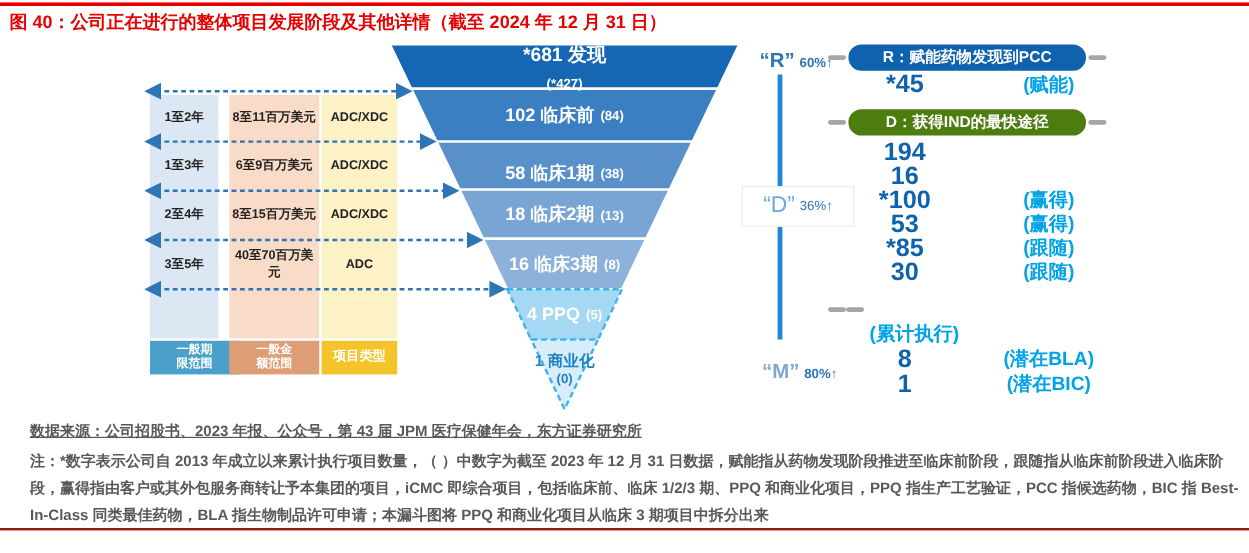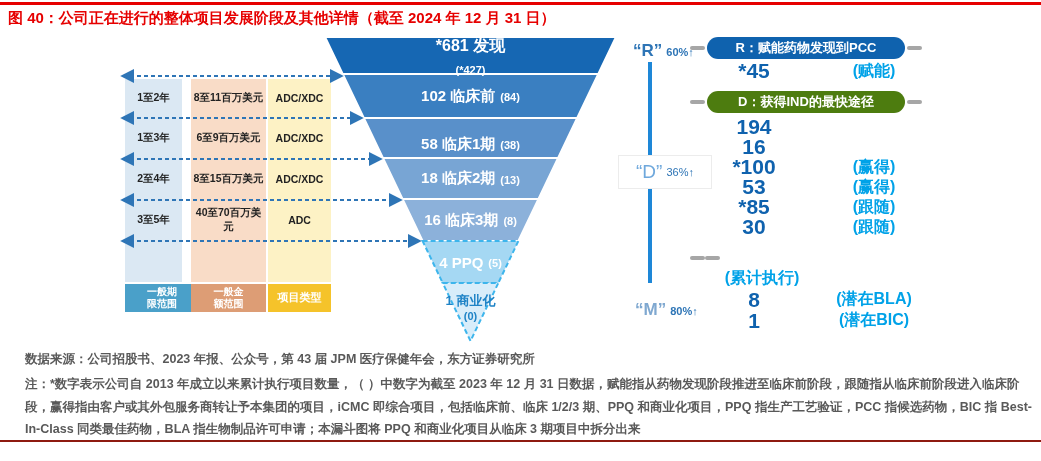--- a/index.html
+++ b/index.html
@@ -59,21 +59,21 @@
   .pill-m-pos { top:247px; } .pill-m-pos .pill { background:#5b9bd5; }
 
   .num-rows { position:absolute; z-index:3; display:flex; flex-direction:column; }
   .nrow { display:flex; align-items:center; height:20px; }
   .nrow .num { width:112px; text-align:center; font-size:21px; font-weight:bold; color:#0f62ae; }
   .nrow .tag { width:128px; text-align:center; font-size:16px; font-weight:bold; color:#00a2e8; }
   .rows-r { left:698px; top:60px; } .rows-r .nrow { height:22px; }
   .rows-d { left:698px; top:117px; }
   .rows-m { left:698px; top:268px; } .rows-m .nrow { height:21px; }
 
-  .source { position:absolute; left:25px; top:351px; font-size:12.5px; font-weight:600; color:#595959; z-index:3; }
+  .source { position:absolute; left:25px; top:351px; font-size:12.5px; font-weight:600; color:#595959; z-index:3;text-decoration:underline; }
   .note { position:absolute; left:25px; top:373px; width:1012px; font-size:12.5px; font-weight:600;
           color:#595959; line-height:22.5px; z-index:3; }
 </style>
 </head>
 <body>
 
 <div id="page">
 
   <div class="topline"></div>
   <div class="title">图 40：公司正在进行的整体项目发展阶段及其他详情（截至 2024 年 12 月 31 日）</div>

